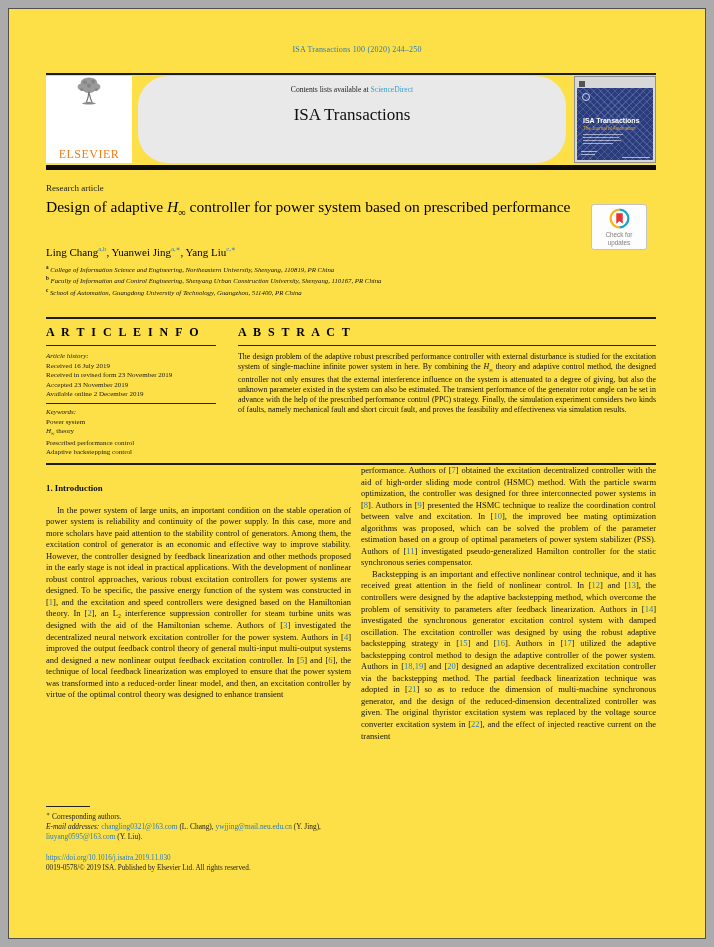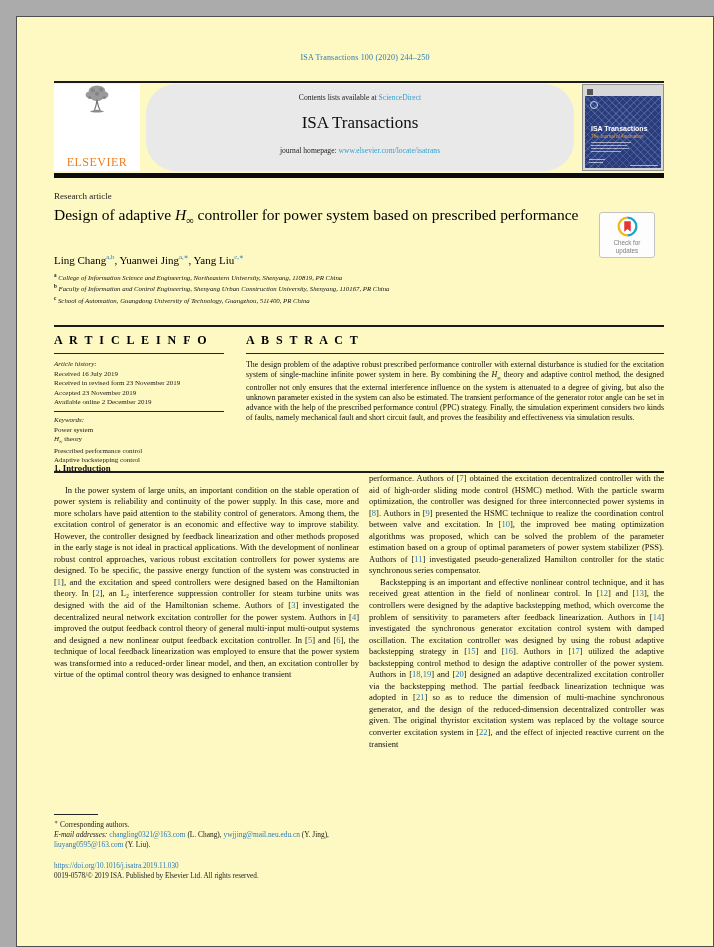--- a/index.html
+++ b/index.html
@@ -6,22 +6,22 @@
   html,body { width:714px; height:947px; }
   body {
     background:#ababab;
     font-family:"Liberation Serif","DejaVu Serif",serif;
     color:#1a1a1a;
     overflow:hidden;
   }
   .page {
     position:relative;
     width:698px; height:931px;
-    margin:16px;
-    background:#fef9c3;
+    margin:8px;
+    background:#fde047;
     border:1px solid #4f4f4f;
   }
   .abs { position:absolute; }
 
   
   .cite-line { top:36px; left:0; width:100%; text-align:center; font-size:8px; letter-spacing:.2px; }
 
   
   .rule-top  { top:64px;  left:37px; width:610px; height:2px; background:#1c1c1c; }
   .black-bar { top:156px; left:37px; width:610px; height:5px; background:#0c0c0c; }
@@ -77,21 +77,21 @@
   .sec-head { font-size:12px; font-weight:700; letter-spacing:2px; color:#000; }
   .h-rule { height:1.3px; background:#222; margin-top:5px; margin-bottom:6px; }
   .info-col .h-rule2 { height:1px; background:#222; margin:4px 0 4px 0; }
   .info-txt { font-size:7px; line-height:9.4px; }
   .lbl-italic { font-style:italic; }
   .abstract-text { font-size:7.9px; line-height:9.8px; text-align:justify; color:#0d0d0d; }
   .copyright-line { font-size:7.9px; text-align:right; margin-top:3px; }
 
   
   .col { font-size:8.5px; line-height:11.55px; text-align:justify; color:#111; }
-  .col-left  { top:446px; left:37px;  width:305px; }
+  .col-left  { top:474px; left:37px;  width:305px; }
   .col-right { top:456px; left:352px; width:295px; }
   .sec1-head { font-size:8.8px; font-weight:700; margin-bottom:10px; text-align:left; }
   .ind { text-indent:11px; }
 
   
   .footnote { top:797px; left:37px; width:305px; font-size:7.4px; line-height:9.9px; }
   .fn-rule { width:44px; height:1px; background:#222; margin-bottom:3px; }
   .footer-block { top:844px; left:37px; font-size:7.2px; line-height:10px; }
 
   .lnk { color:#2b7bb9; }
@@ -125,21 +125,20 @@
         </g>
         <path d="M26 30 L24 42 L21 51 M26 32 L29 44 L32 51" stroke="#6f6f6f" stroke-width="2.2" fill="none"></path>
         <path d="M12 53 q14 -6 28 0 q-7 3 -14 2 q-8 1 -14 -2z" fill="#8a8a8a"></path>
       </svg>
       <div class="logo-word">ELSEVIER</div>
     </div>
 
     <div class="header-mid">
       <div class="contents-line"><span>Contents lists available at </span><span class="teal">ScienceDirect</span></div>
       <div class="journal-title">ISA Transactions</div>
-      <div class="homepage-line"><span>journal homepage: </span><span class="teal">www.elsevier.com/locate/isatrans</span></div>
     </div>
 
     <div class="cover">
       <div class="cover-topband">
           <div class="cover-mark"></div>
         </div>
       <div class="cover-inner">
         <div class="cover-emblem"></div>
         <div class="cover-title">ISA Transactions</div>
         <div class="cover-sub">The Journal of Automation</div>

